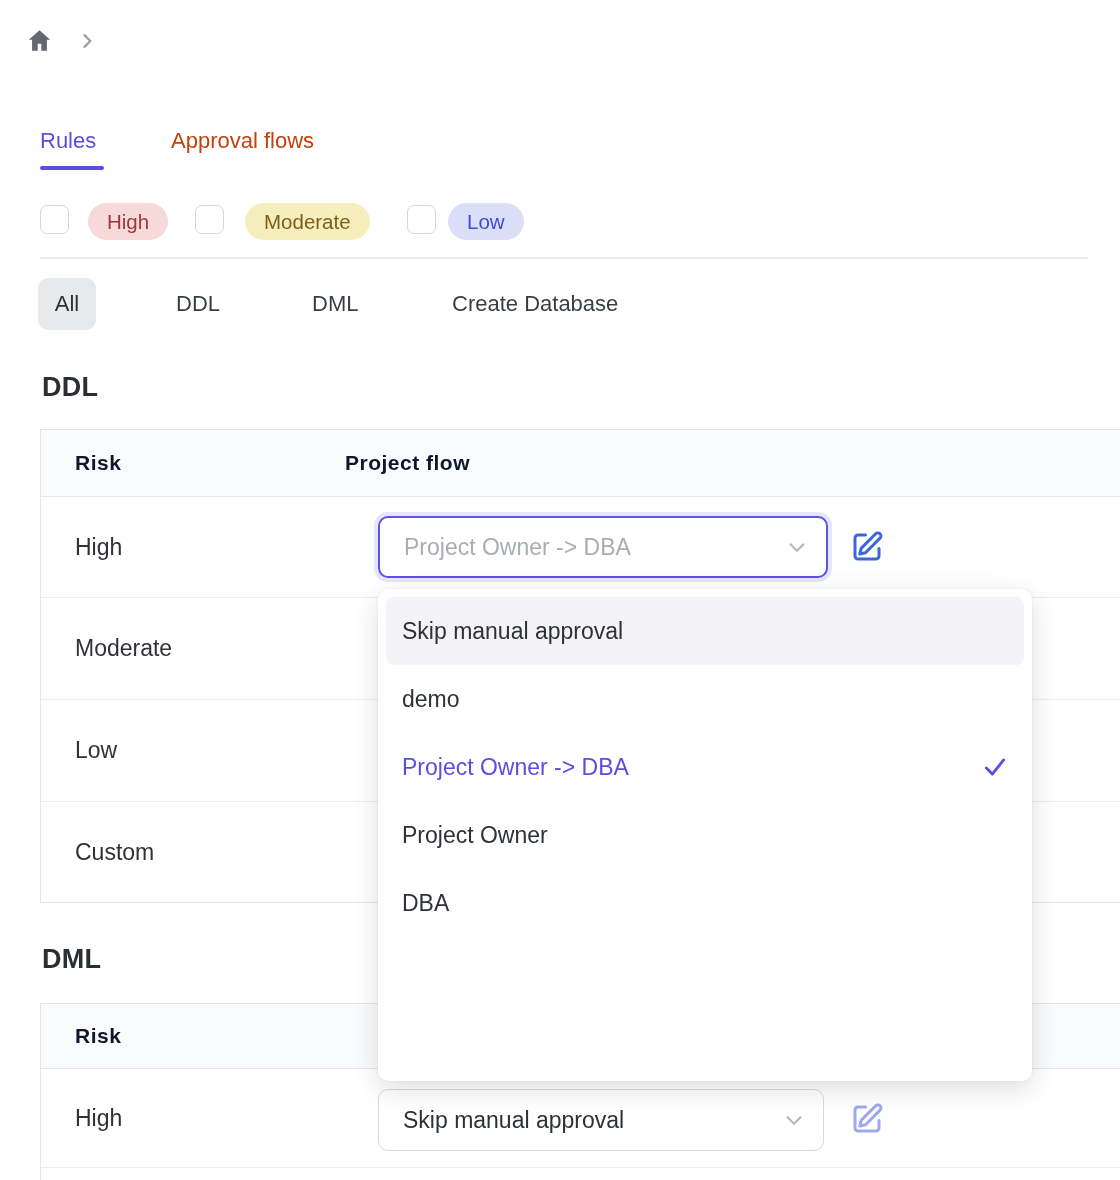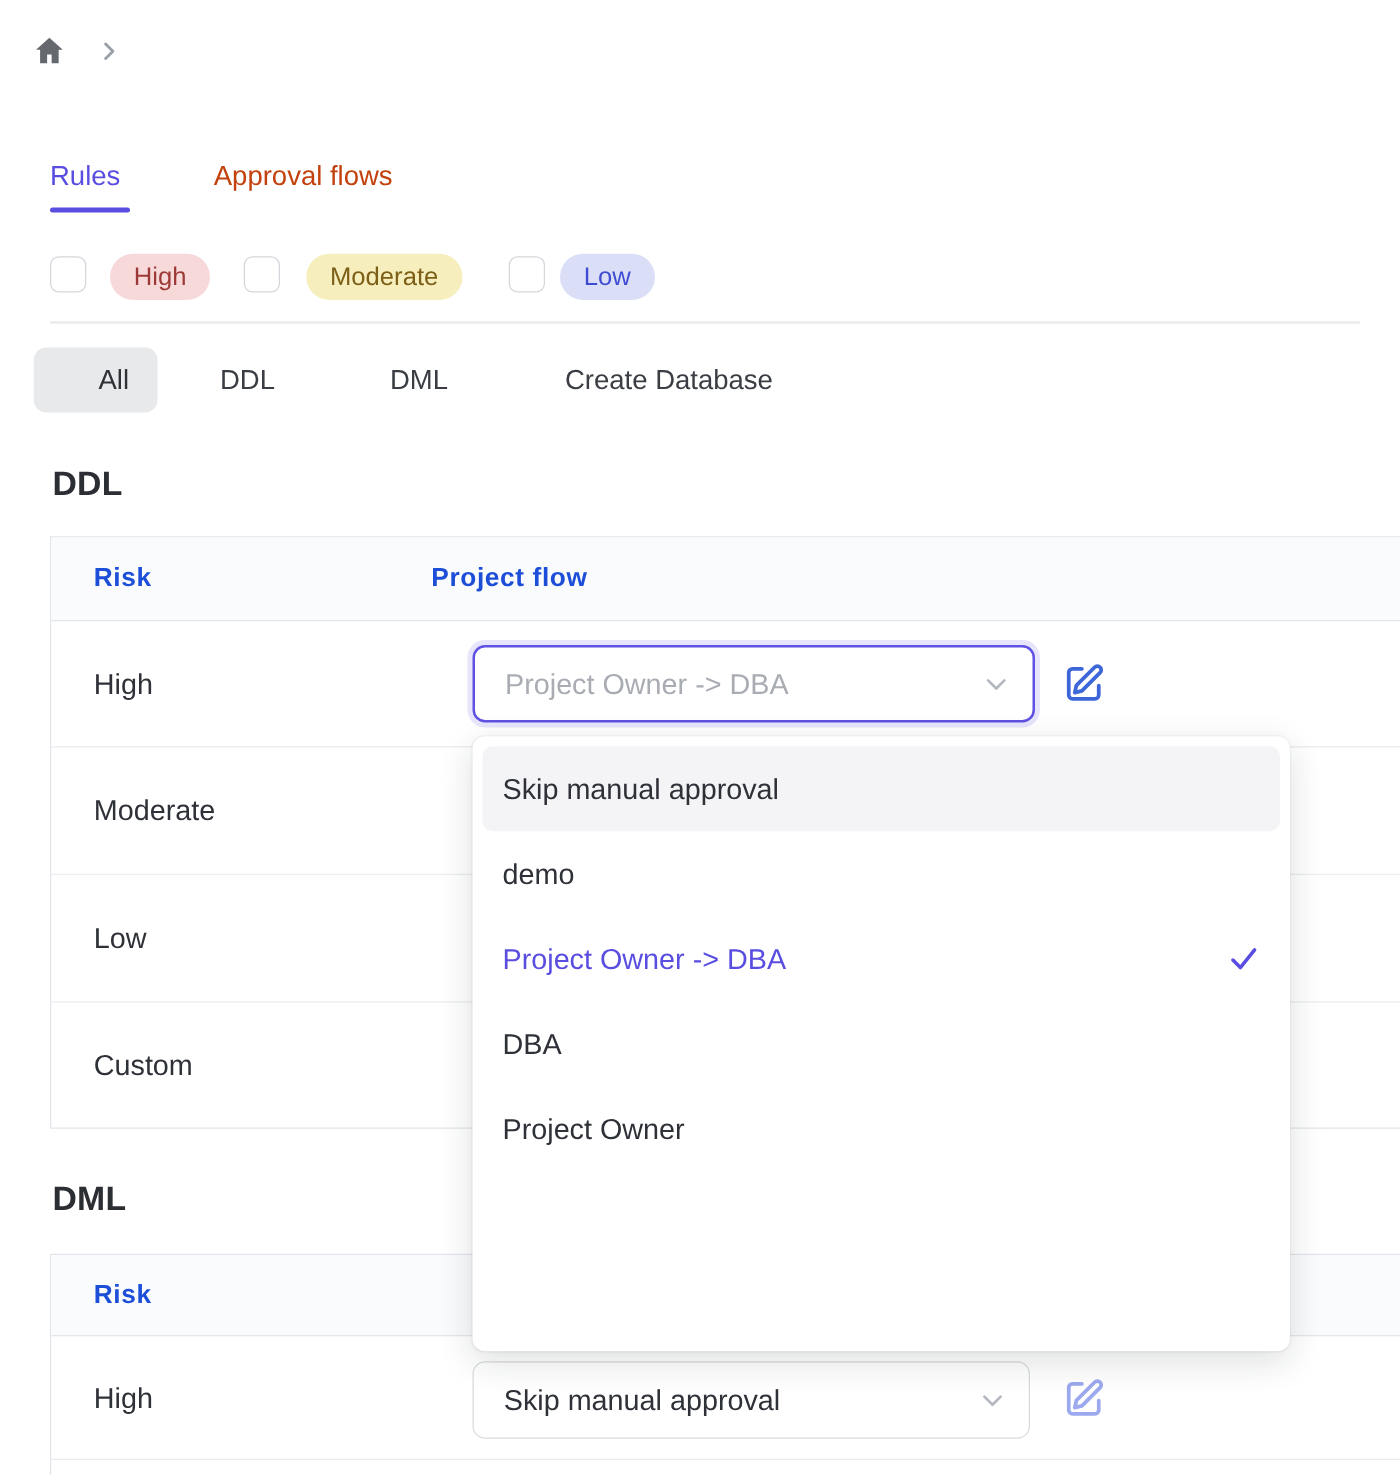--- a/index.html
+++ b/index.html
@@ -30,21 +30,21 @@
             font-size:22px;color:#2e3136;}
   .seg-label{font-size:22px;color:#3a3e44;cursor:pointer;}
 
   
   .section-heading{font-size:27px;font-weight:700;color:#2b2e33;letter-spacing:0.2px;}
 
   
   .tbl{box-sizing:border-box;border:1px solid #e2e5e9;background:#fff;}
   .thead{position:absolute;left:0;top:0;width:100%;background:#fafbfd;border-bottom:1px solid #e3e6ea;box-sizing:border-box;
          display:flex;align-items:center;}
-  .th{font-size:21px;font-weight:600;color:#1d4ed8;letter-spacing:0.5px;}
+  .th{font-size:21px;font-weight:600;color:#0f172a;letter-spacing:0.5px;}
   .trow{position:absolute;left:0;width:100%;display:flex;align-items:center;box-sizing:border-box;}
   .trow.sep{border-top:1px solid #eaecef;}
   .row-label{font-size:23px;color:#2e3137;padding-left:34px;}
 
   
   .select{box-sizing:border-box;background:#fff;border:1.5px solid #d7dade;border-radius:10px;
           display:flex;align-items:center;padding:0 52px 0 24px;cursor:pointer;}
   .select.focused{border:2px solid #6052e2;box-shadow:0 0 0 4px rgba(96,82,226,0.15);}
   .select-text{font-size:23px;white-space:nowrap;overflow:hidden;}
   .select-text.placeholder{color:#a9acb3;}
@@ -87,21 +87,21 @@
 
   <div class="abs checkbox" style="left:40px;top:205px;"></div>
   <div class="abs pill pill-high" style="left:88px;top:203px;">High</div>
   <div class="abs checkbox" style="left:195px;top:205px;"></div>
   <div class="abs pill pill-moderate" style="left:245px;top:203px;">Moderate</div>
   <div class="abs checkbox" style="left:407px;top:205px;"></div>
   <div class="abs pill pill-low" style="left:448px;top:203px;">Low</div>
 
   <div class="abs divider" style="left:40px;top:257px;width:1048px;"></div>
 
-  <div class="abs seg-chip" style="left:27px;top:278px;width:70px;height:52px;padding-left:29px;">All</div>
+  <div class="abs seg-chip" style="left:38px;top:278px;width:58px;height:52px;">All</div>
   <div class="abs seg-label" style="left:176px;top:291px;">DDL</div>
   <div class="abs seg-label" style="left:312px;top:291px;">DML</div>
   <div class="abs seg-label" style="left:452px;top:291px;">Create Database</div>
 
   <div class="abs section-heading" style="left:42px;top:372px;">DDL</div>
 
   <div class="abs tbl" style="left:40px;top:429px;width:1100px;height:474px;">
     <div class="thead" style="height:67px;">
       <div class="th" style="padding-left:34px;width:304px;box-sizing:border-box;">Risk</div>
       <div class="th">Project flow</div>
@@ -170,17 +170,17 @@
     <div class="dd-item hovered">Skip manual approval</div>
     <div class="dd-item">demo</div>
     <div class="dd-item selected">
       <span>Project Owner -&gt; DBA</span>
       <span class="dd-check">
         <svg width="26" height="26" viewBox="0 0 24 24" fill="none" stroke="#5a4ee0" stroke-width="2.6" stroke-linecap="round" stroke-linejoin="round">
             <polyline points="4 13 9.5 18.5 20 5.5"></polyline>
           </svg>
       </span>
     </div>
+    <div class="dd-item">Project Owner</div>
     <div class="dd-item">DBA</div>
-    <div class="dd-item">Project Owner</div>
   </div>
 
 </div>
 
 </body></html>

